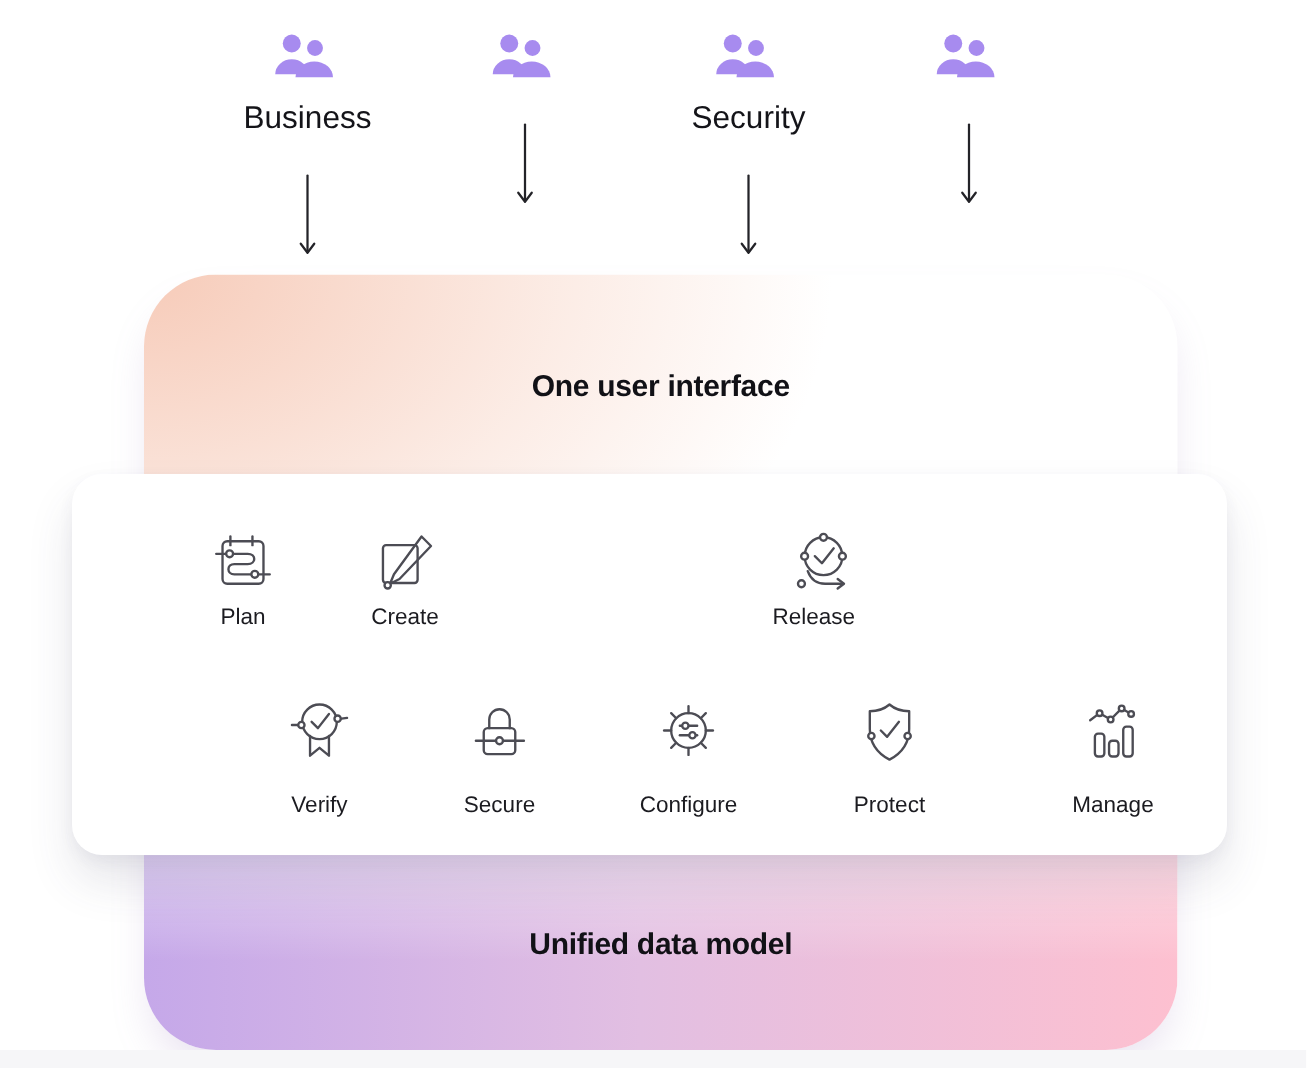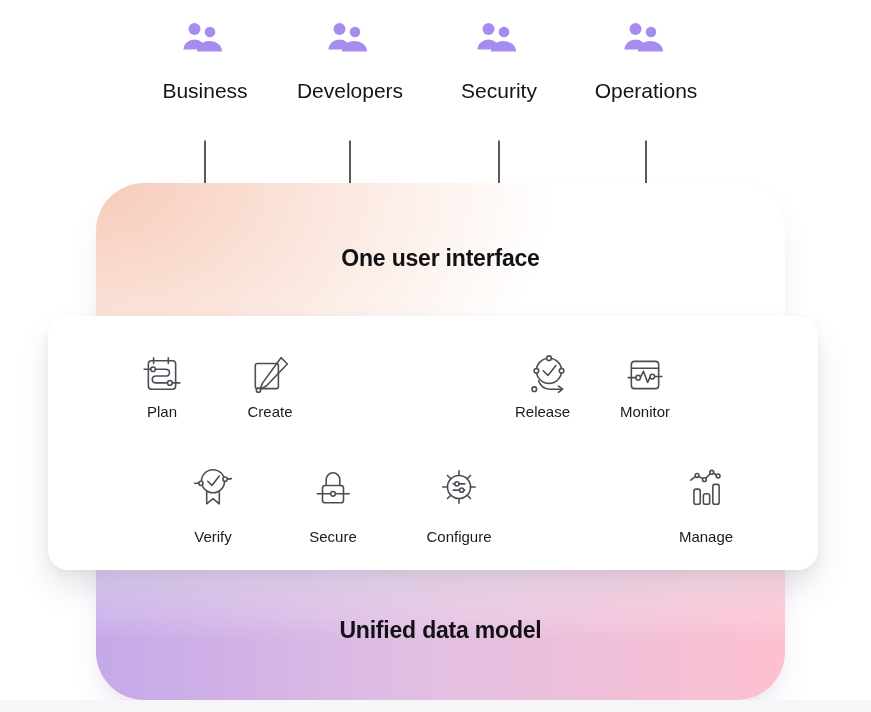--- a/index.html
+++ b/index.html
@@ -5,21 +5,21 @@
   html,body{margin:0;padding:0;background:#ffffff;}
   .canvas{
     position:relative; width:871px; height:712px; overflow:hidden;
     background:#ffffff;
     font-family:"Liberation Sans", sans-serif;
     color:#16161a;
   }
   
   .audience{
     position:absolute; top:22px; width:150px;
-    display:flex; flex-direction:column; align-items:center;gap:12px;
+    display:flex; flex-direction:column; align-items:center;
   }
   .aud-icon{width:46px;height:36px;display:block;}
   .aud-label{
     margin-top:8px; font-size:21px; line-height:26px; font-weight:400; color:#141419;
     white-space:nowrap;
   }
   .aud-arrow{margin-top:24px; width:14px; height:56px; display:block;}
   
   .big-card{
     position:absolute; left:96px; top:183px; width:689px; height:517px;
@@ -34,21 +34,21 @@
   .bg-bottom{
     position:absolute; left:0; right:0; bottom:0; height:212px;
     background:linear-gradient(90deg,#c5a8e9 0%, #e2bfe2 48%, #fdc0d0 100%);
   }
   .bg-bottom-fade{
     position:absolute; left:0; right:0; bottom:0; height:212px;
     background:linear-gradient(to bottom, rgba(255,255,255,1) 0%, rgba(255,255,255,0) 72%);
   }
   .panel-title{
     position:absolute; left:0; right:0; text-align:center;
-    font-size:23px; line-height:30px; font-weight:700; letter-spacing:-0.2px; color:#111116;
+    font-size:20px; line-height:30px; font-weight:700; letter-spacing:-0.2px; color:#111116;
   }
   .title-one-ui{top:60px;}
   .title-udm{top:432px;}
   
   .stages-card{
     position:absolute; left:48px; top:316px; width:770px; height:254px;
     background:#ffffff; border-radius:20px;
     box-shadow:0 18px 30px rgba(70,70,100,0.13), 0 4px 10px rgba(70,70,100,0.06);
   }
   .stage{
@@ -56,21 +56,21 @@
     display:flex; flex-direction:column; align-items:center; text-align:center;
   }
   .stage-icon{width:42px;height:42px;display:block;}
   .stage-icon svg{width:42px;height:42px;display:block;}
   .stage-label{margin-top:6px; font-size:15px; line-height:19px; color:#1b1b20; white-space:nowrap;}
   .row1{top:38px;}
   .row2{top:150px;gap:13px;}
   .s-plan{left:114px;} .s-create{left:222px;} .s-package{left:333px;}
   .s-release{left:462px;align-items:flex-end;} .s-monitor{left:597px;}
   .s-verify{left:165px;} .s-secure{left:285px;} .s-configure{left:411px;}
-  .s-protect{left:545px;} .s-manage{left:658px;}
+  .s-protect{left:545px;} .s-manage{left:694px;}
   
   .sk{fill:none;stroke:#4c4c54;stroke-width:1.5;stroke-linecap:round;stroke-linejoin:round;}
   .sk-node{fill:#ffffff;stroke:#4c4c54;stroke-width:1.5;}
   
   .footer-strip{position:absolute; left:0; right:0; top:700px; height:12px; background:#f6f6f8;}
 </style>
 </head>
 <body>
 
 <div class="canvas">
@@ -95,21 +95,20 @@
 
   <div class="audience" style="left:275px">
     <svg class="aud-icon" viewBox="0 0 46 36">
       <g fill="#a78bef">
         <circle cx="12.5" cy="7" r="6"></circle>
           <circle cx="28" cy="10" r="5.3"></circle>
         <path d="M1.5 27.5 a11 10 0 0 1 22 0 Z"></path>
           <path d="M15 29.5 a12.5 10.5 0 0 1 25 0 Z"></path>
       </g>
     </svg>
-    <div class="aud-label">Developers</div>
     <svg class="aud-arrow" viewBox="0 0 14 56">
       <g fill="none" stroke="#232328" stroke-width="1.5" stroke-linecap="round" stroke-linejoin="round">
         <path d="M7 1 V52"></path>
           <path d="M2.5 46.5 L7 52.5 L11.5 46.5"></path>
       </g>
     </svg>
   </div>
 
   <div class="audience" style="left:424px">
     <svg class="aud-icon" viewBox="0 0 46 36">
@@ -131,21 +130,20 @@
 
   <div class="audience" style="left:571px">
     <svg class="aud-icon" viewBox="0 0 46 36">
       <g fill="#a78bef">
         <circle cx="12.5" cy="7" r="6"></circle>
           <circle cx="28" cy="10" r="5.3"></circle>
         <path d="M1.5 27.5 a11 10 0 0 1 22 0 Z"></path>
           <path d="M15 29.5 a12.5 10.5 0 0 1 25 0 Z"></path>
       </g>
     </svg>
-    <div class="aud-label">Operations</div>
     <svg class="aud-arrow" viewBox="0 0 14 56">
       <g fill="none" stroke="#232328" stroke-width="1.5" stroke-linecap="round" stroke-linejoin="round">
         <path d="M7 1 V52"></path>
           <path d="M2.5 46.5 L7 52.5 L11.5 46.5"></path>
       </g>
     </svg>
   </div>
 
   <div class="big-card">
     <div class="bg-peach"></div>
@@ -198,36 +196,20 @@
           </g>
           <circle class="sk-node" cx="20" cy="4" r="2.2"></circle>
           <circle class="sk-node" cx="8" cy="16" r="2.2"></circle>
           <circle class="sk-node" cx="32" cy="16" r="2.2"></circle>
           <circle class="sk-node" cx="6" cy="33.5" r="2.2"></circle>
         </svg>
       </span>
       <span class="stage-label">Release</span>
     </div>
 
-    <div class="stage row1 s-monitor">
-      <span class="stage-icon">
-        <svg viewBox="0 0 40 40">
-          <g class="sk">
-            <rect x="7" y="7" width="26" height="26" rx="3"></rect>
-            <path d="M7 13.5 H33"></path>
-            <path d="M4 22.5 H11.5"></path>
-            <path d="M15.5 22.5 L18.5 16.5 L22.5 27 L25 21.5"></path>
-            <path d="M29 21.5 H36"></path>
-          </g>
-          <circle class="sk-node" cx="13.5" cy="22.5" r="2.2"></circle>
-          <circle class="sk-node" cx="27" cy="21.5" r="2.2"></circle>
-        </svg>
-      </span>
-      <span class="stage-label">Monitor</span>
-    </div>
 
     <div class="stage row2 s-verify">
       <span class="stage-icon">
         <svg viewBox="0 0 40 40">
           <g class="sk">
             <circle cx="20" cy="14.5" r="11"></circle>
             <path d="M15 14.5 L19 18.5 L26 9.5"></path>
             <path d="M2.5 16.5 H6"></path>
             <path d="M34 12.5 L37.5 12"></path>
             <path d="M14 23.5 V36 L20 31 L26 36 V23.5"></path>
@@ -269,20 +251,33 @@
             <path d="M14.5 17 H25.5"></path>
               <path d="M14.5 23 H25.5"></path>
           </g>
           <circle class="sk-node" cx="18" cy="17" r="2"></circle>
           <circle class="sk-node" cx="22.5" cy="23" r="2"></circle>
         </svg>
       </span>
       <span class="stage-label">Configure</span>
     </div>
 
+    <div class="stage row2 s-protect">
+      <span class="stage-icon">
+        <svg viewBox="0 0 40 40">
+          <g class="sk">
+            <path d="M20 3.5 C16.5 6.5 11.5 7.8 7.5 7.8 V19 C7.5 28.5 12.5 34.5 20 38.5 C27.5 34.5 32.5 28.5 32.5 19 V7.8 C28.5 7.8 23.5 6.5 20 3.5 Z"></path>
+            <path d="M14.5 20 L18.5 24 L26 14.5"></path>
+          </g>
+          <circle class="sk-node" cx="8.5" cy="23.5" r="2"></circle>
+          <circle class="sk-node" cx="31.5" cy="23.5" r="2"></circle>
+        </svg>
+      </span>
+      <span class="stage-label">Protect</span>
+    </div>
 
     <div class="stage row2 s-manage">
       <span class="stage-icon">
         <svg viewBox="0 0 40 40">
           <g class="sk">
             <rect x="8.5" y="22" width="6" height="14.5" rx="2"></rect>
             <rect x="17.5" y="26.5" width="6" height="10" rx="2"></rect>
             <rect x="26.5" y="17.5" width="6" height="19" rx="2"></rect>
             <path d="M5.5 13.5 L11.5 9 L18.5 13 L25.5 6 L31.5 9.5"></path>
           </g>

